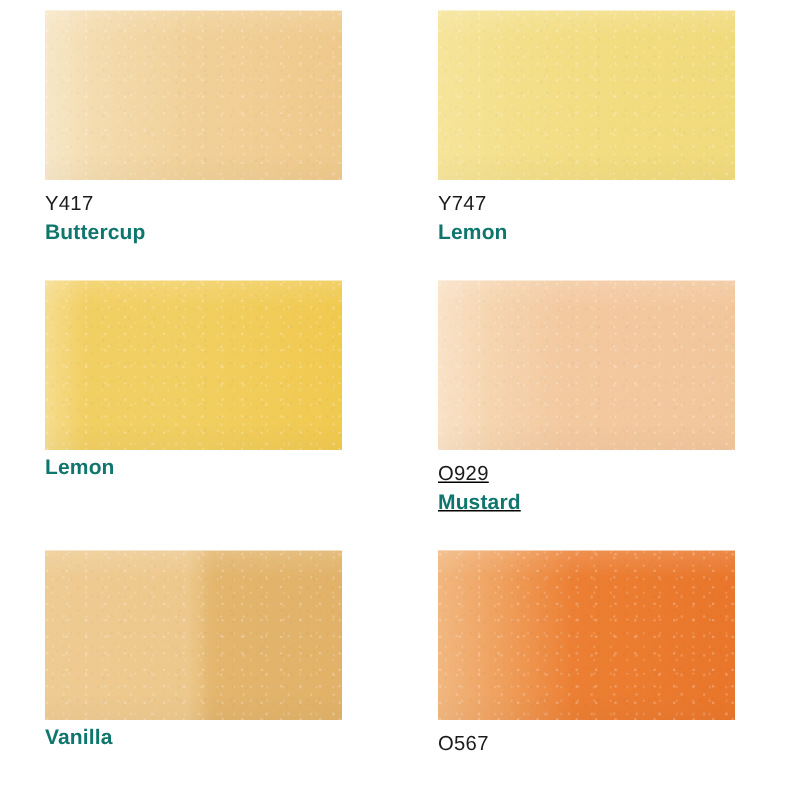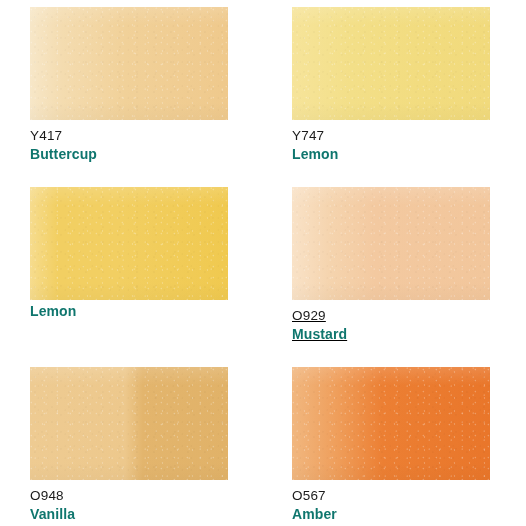--- a/index.html
+++ b/index.html
@@ -139,26 +139,24 @@
       <div class="swatch-code">O929</div>
       <div class="swatch-name">Mustard</div>
     </div>
     <div class="swatch-cell" style="left: 30px; top: 367px;">
       <div class="swatch-chip">
         <div class="chip-base" style="background: rgb(232, 189, 125);"></div>
         <div class="chip-bands" style="background: linear-gradient(to right, rgb(238, 203, 146) 0%, rgb(237, 200, 140) 48%, rgb(227, 181, 109) 57%, rgb(225, 178, 104) 100%);"></div>
         <div class="chip-grain"></div>
         <div class="chip-sheen"></div>
       </div>
-      <div class="swatch-code">O948</div>
       <div class="swatch-name">Vanilla</div>
     </div>
     <div class="swatch-cell" style="left: 292px; top: 367px;">
       <div class="swatch-chip">
         <div class="chip-base" style="background: rgb(236, 139, 65);"></div>
         <div class="chip-bands" style="background: linear-gradient(to right, rgb(241, 183, 127) 0%, rgb(239, 159, 92) 22%, rgb(236, 127, 51) 46%, rgb(233, 118, 42) 100%);"></div>
         <div class="chip-grain"></div>
         <div class="chip-sheen"></div>
       </div>
       <div class="swatch-code">O567</div>
-      <div class="swatch-name">Amber</div>
     </div>
   </div>
 
 </body></html>

